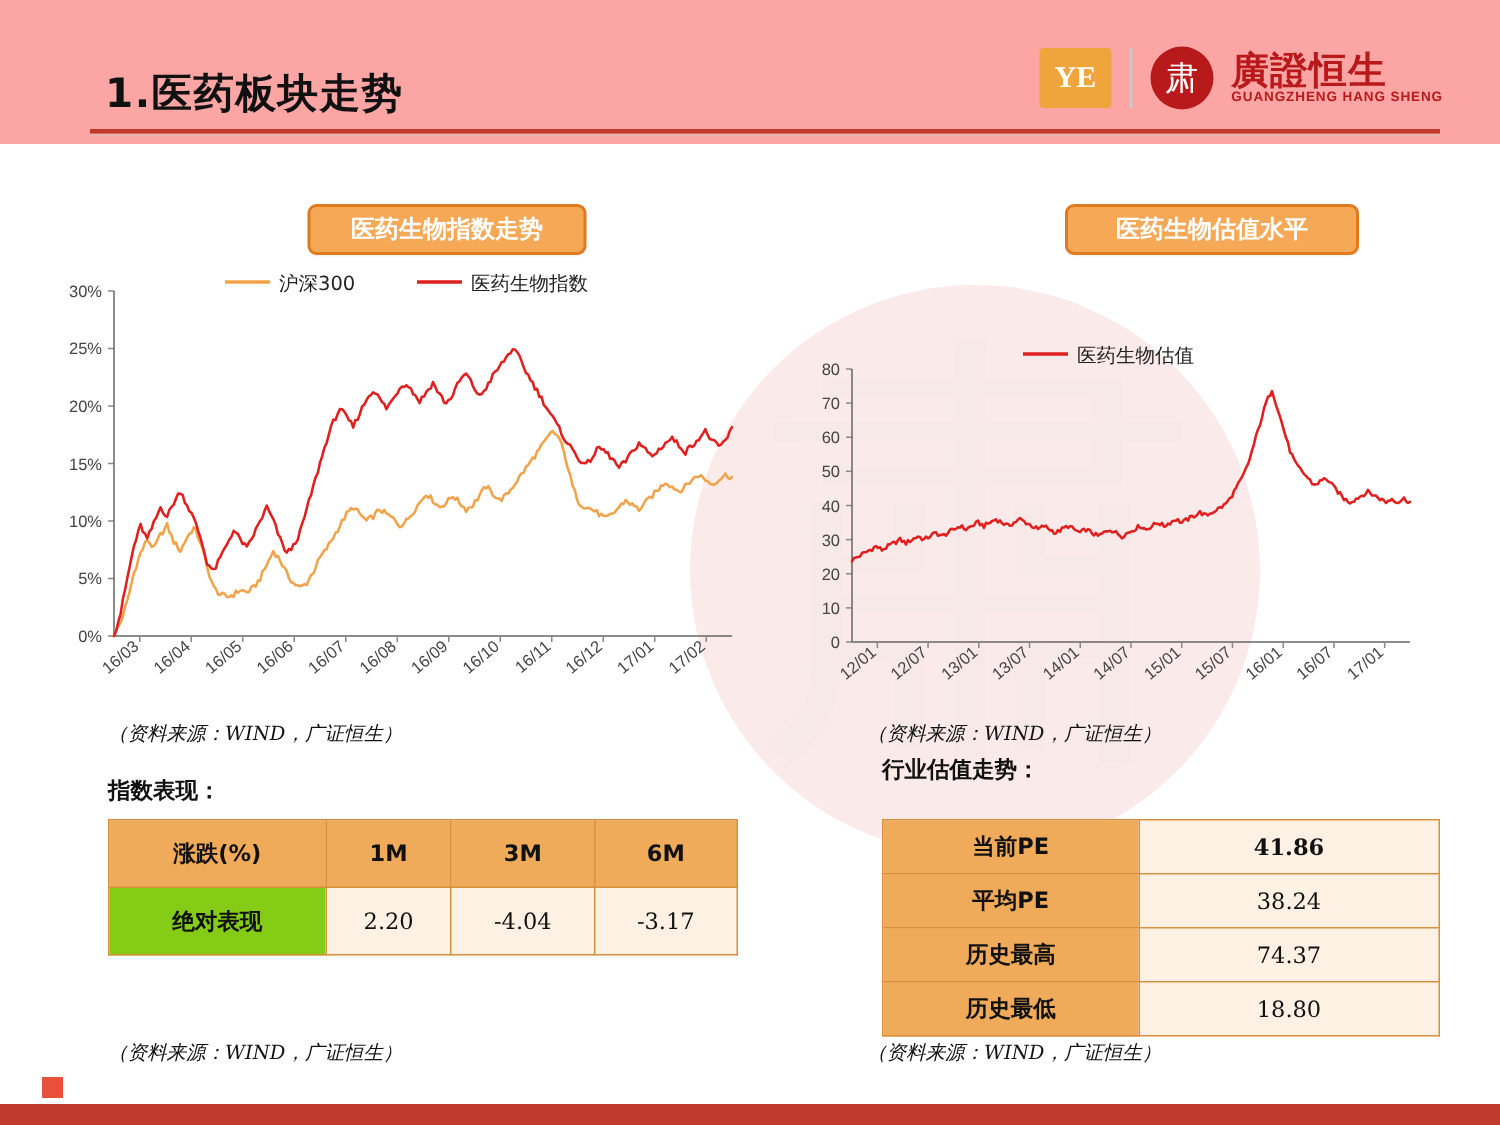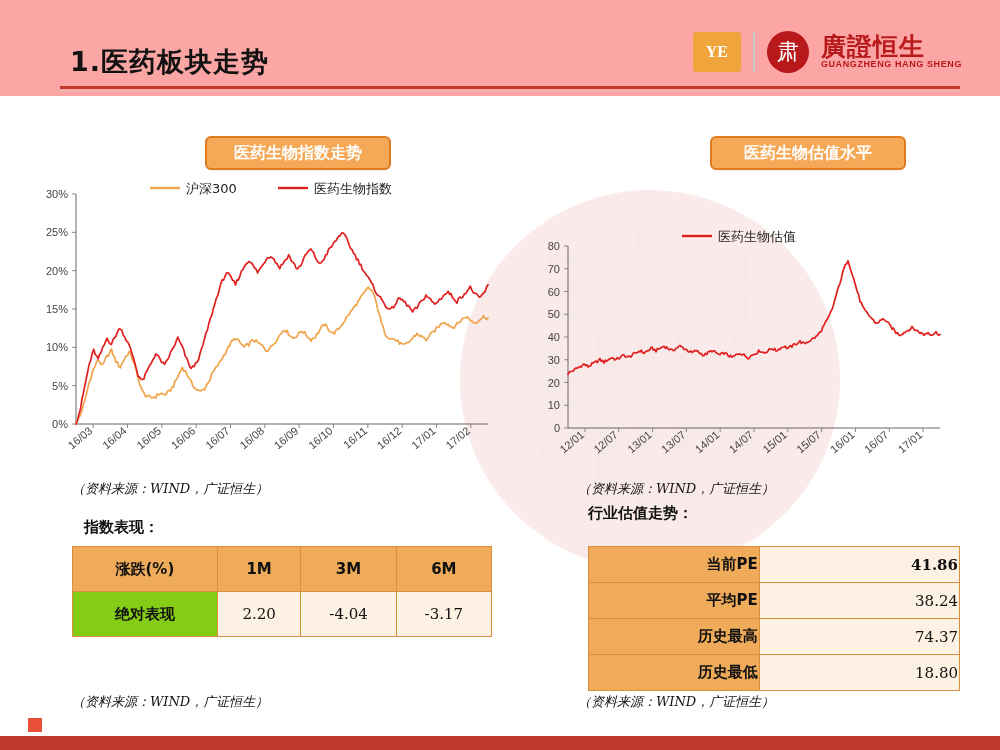--- a/index.html
+++ b/index.html
@@ -32,21 +32,21 @@
     position:absolute;left:60px;top:90px;width:900px;height:1px;background:#e3b9b3;
   }
   .page-title{
     position:absolute;left:70px;top:44px;font-size:27px;font-weight:bold;color:#111;
     font-family:"DejaVu Sans",sans-serif;letter-spacing:1px;
   }
   
   .logo{position:absolute;right:38px;top:28px;height:48px;display:flex;align-items:center;gap:12px;}
   .logo .ye{
     width:48px;height:40px;background:#f0a43c;border-radius:3px;color:#fff;
-    display:flex;align-items:center;justify-content:center;font-size:16px;font-weight:bold;
+    display:flex;align-items:center;justify-content:center;font-size:20px;font-weight:bold;
     font-family:"Liberation Serif",serif;
   }
   .logo .bar{width:2px;height:40px;background:#c9c9c9;}
   .logo .seal{
     width:42px;height:42px;border-radius:50%;background:#b8191b;color:#fff;
     display:flex;align-items:center;justify-content:center;font-size:22px;
     font-family:"DejaVu Serif",serif;
   }
   .logo .ltext{line-height:1.05;}
   .logo .ltext .cn{font-size:25px;font-weight:bold;color:#b8191b;font-family:"DejaVu Sans",sans-serif;letter-spacing:1px;}
@@ -76,33 +76,33 @@
   }
   #src-l{left:72px;top:480px;}
   #src-r{left:578px;top:480px;}
   #src-l2{left:72px;top:693px;}
   #src-r2{left:578px;top:693px;}
 
   .sublabel{
     position:absolute;font-size:15px;font-weight:bold;color:#111;
     font-family:"DejaVu Sans",sans-serif;
   }
-  #sub-l{left:72px;top:518px;margin-left:12px;}
+  #sub-l{left:72px;top:518px;}
   #sub-r{left:588px;top:504px;}
 
   
   table{border-collapse:collapse;position:absolute;}
   #tbl-left{left:72px;top:546px;width:420px;}
   #tbl-right{left:588px;top:546px;width:372px;}
   #tbl-left td{border:1px solid #d98f3c;height:42px;text-align:center;font-size:15px;color:#111;font-family:"DejaVu Serif",serif;}
   #tbl-left td.hd{background:#efab5a;font-weight:bold;font-family:"DejaVu Sans",sans-serif;color:#111;}
   #tbl-left td.rowhd{background:#84cc16;font-weight:bold;font-family:"DejaVu Sans",sans-serif;}
   #tbl-left td.val{background:#fdf1e3;}
 
-  #tbl-right td{border:1px solid #d98f3c;height:33px;text-align:right;font-size:15px;color:#111;font-family:"DejaVu Serif",serif;}
+  #tbl-right td{border:1px solid #d98f3c;height:33px;text-align:center;font-size:15px;color:#111;font-family:"DejaVu Serif",serif;}
   #tbl-right td.rowhd{background:#efab5a;font-weight:bold;font-family:"DejaVu Sans",sans-serif;width:46%;}
   #tbl-right td.val{background:#fdf1e3;}
   #tbl-right tr.first td.val{font-weight:bold;}
 
   
   .footer-bar{position:absolute;left:0;bottom:0;width:1000px;height:14px;background:#c0392b;}
   .footer-sq{position:absolute;left:28px;bottom:18px;width:14px;height:14px;background:#e8503a;}
 </style>
 </head>
 <body>

